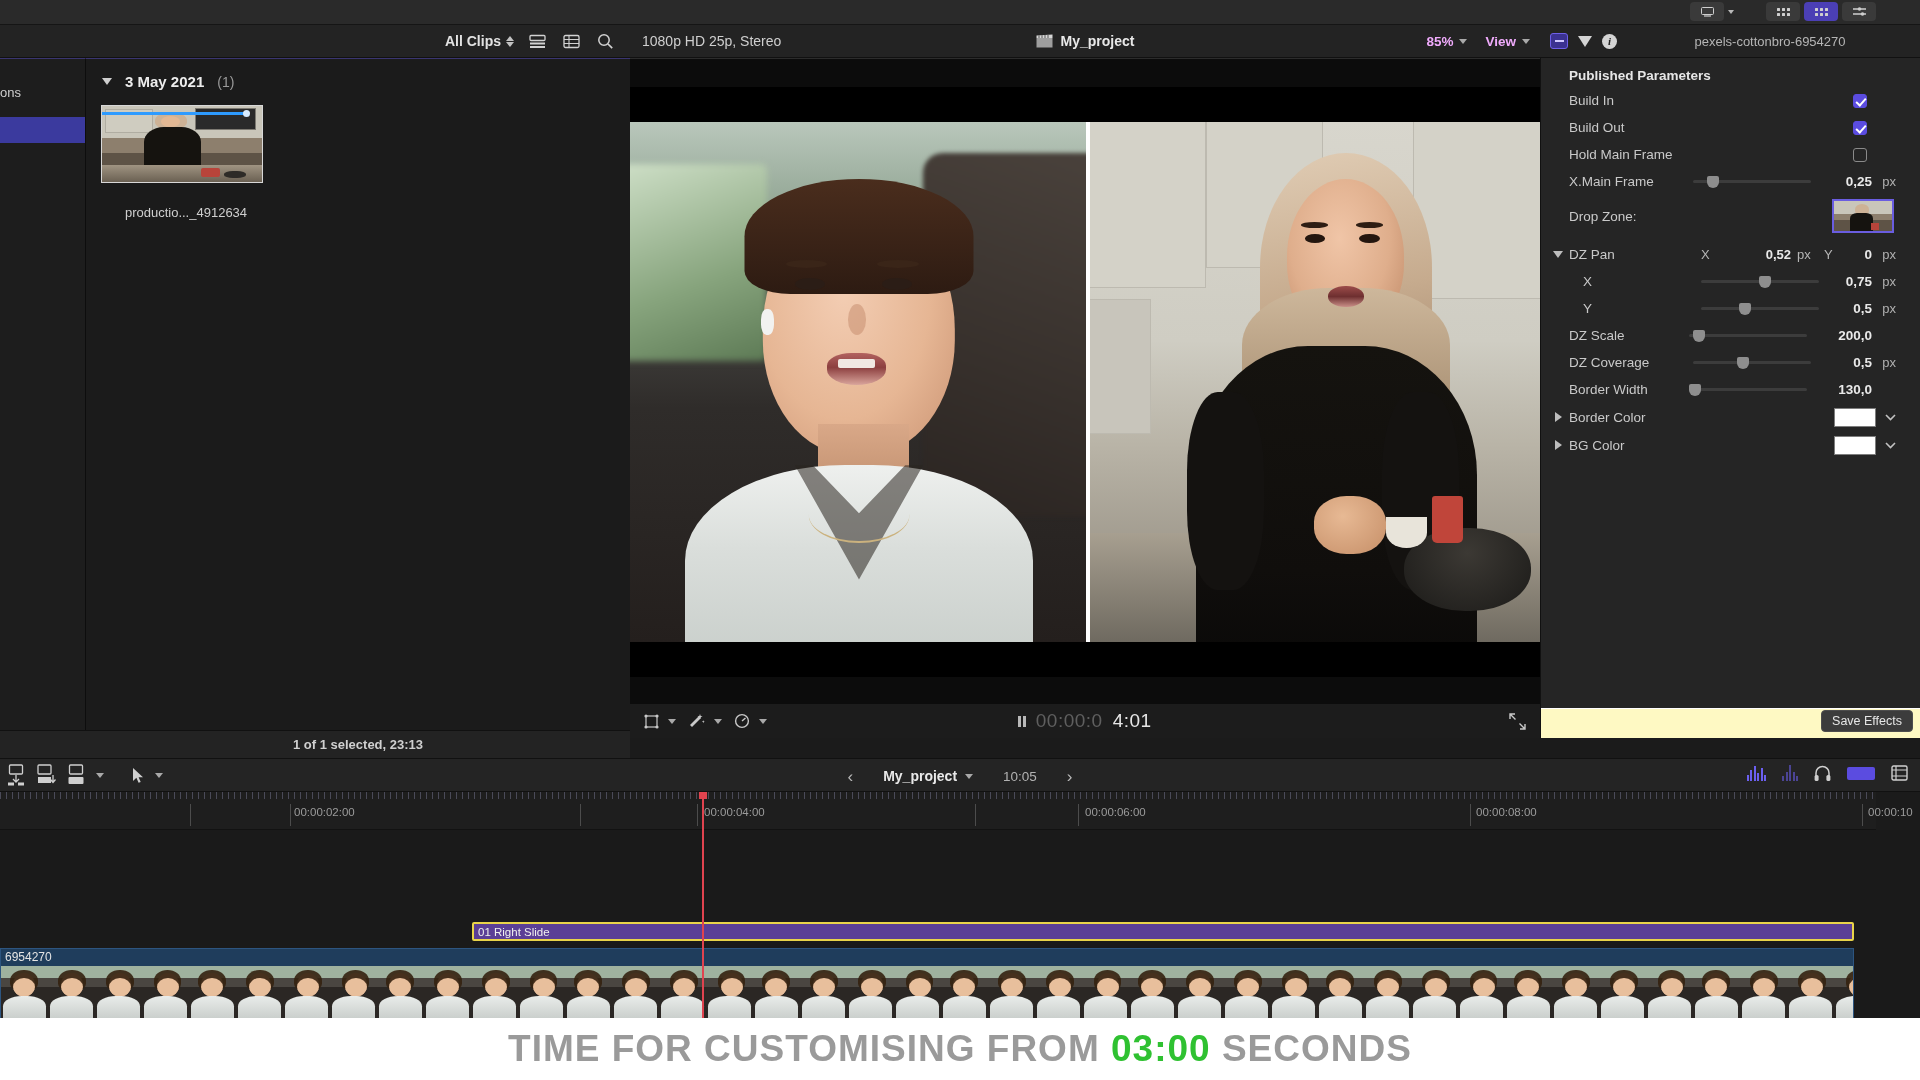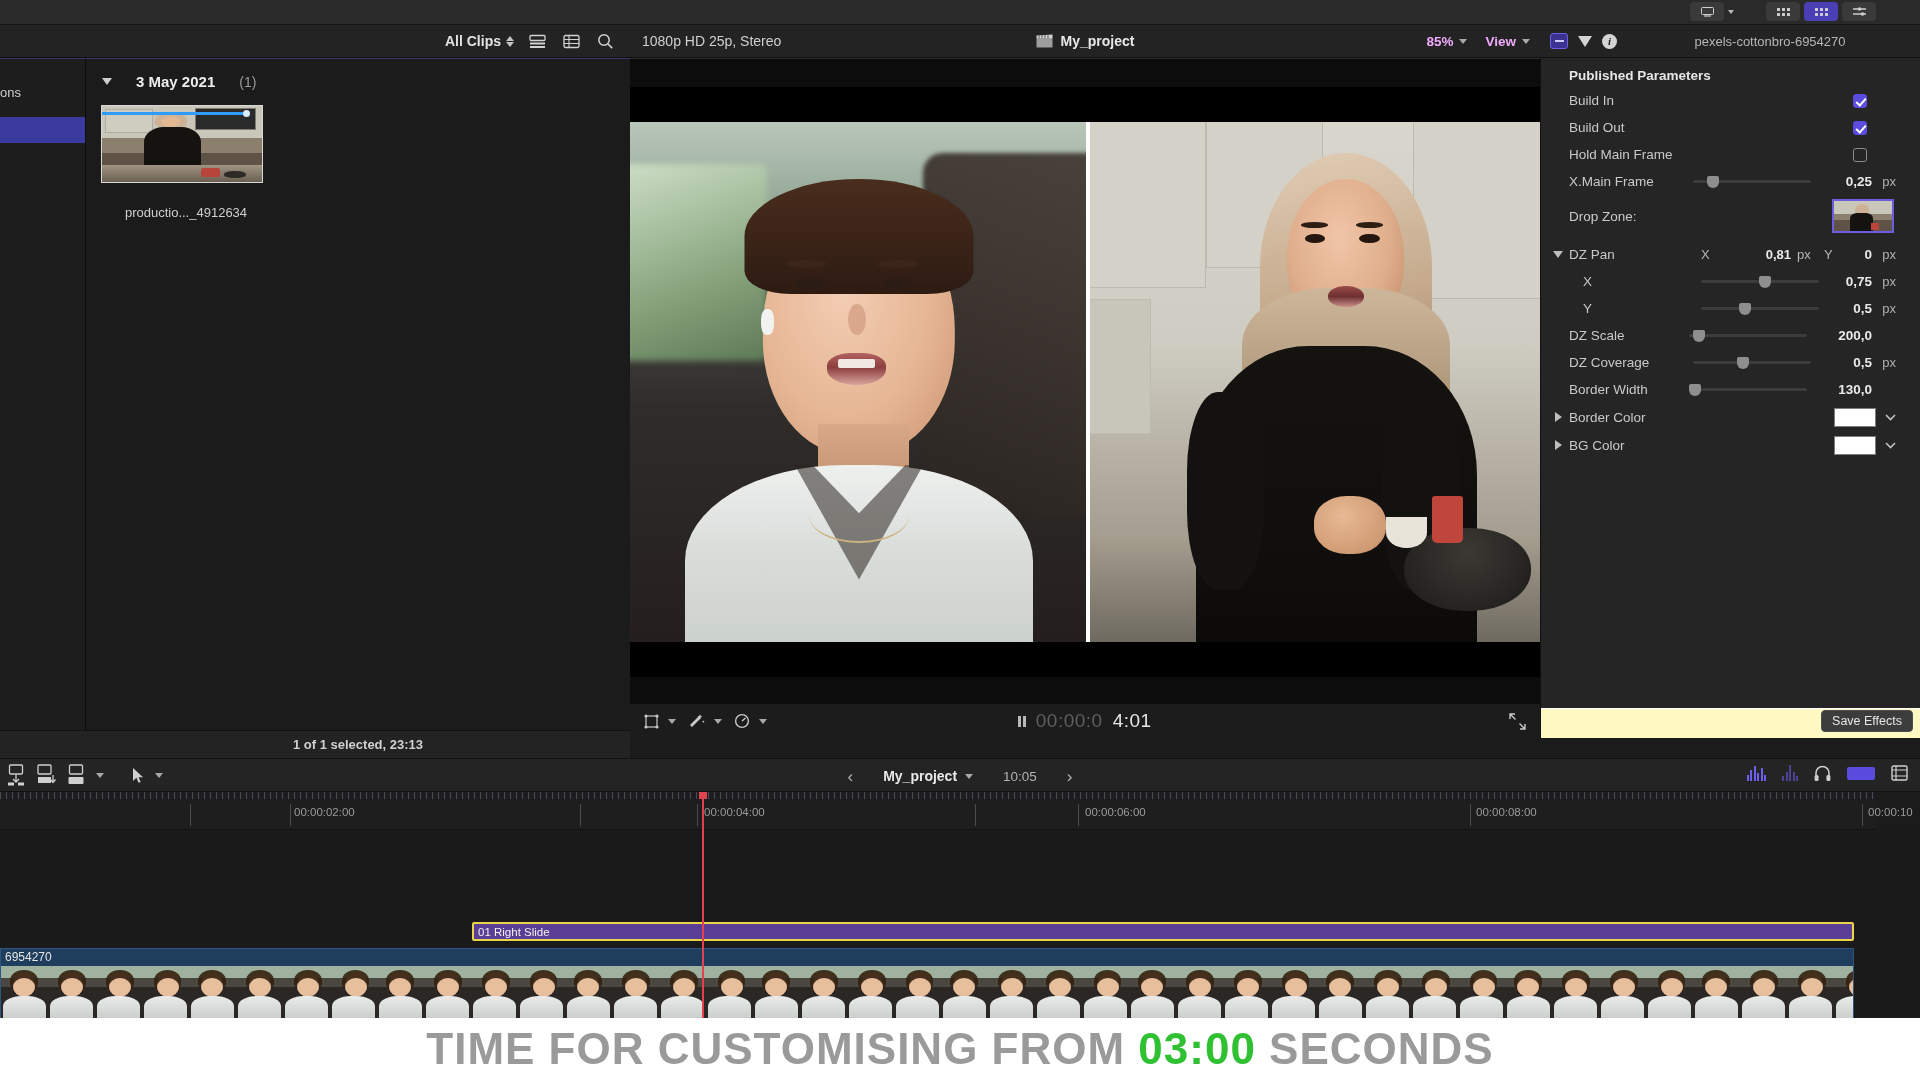--- a/index.html
+++ b/index.html
@@ -98,21 +98,21 @@
   }
   .sb-item { height:26px; display:flex; align-items:center; padding-left:0px; font-size:13px; color:#cfcfcf; }
   .sb-item.sel { background:#3b3a9e; color:#fff; }
 
   
   .browser {
     position:absolute; left:86px; top:58px; width:544px; height:680px;
     background:#1b1b1b; border-top:1px solid #3a3570;
   }
   .bw-header {
-    display:flex; align-items:center; gap:24px; padding:14px 0 0 16px;
+    display:flex; align-items:center; gap:13px; padding:14px 0 0 16px;
   }
   .disc-tri {
     width:0;height:0;border-left:5px solid transparent;border-right:5px solid transparent;
     border-top:7px solid #cfcfcf;
   }
   .bw-date { font-size:15px; font-weight:700; color:#ededed; }
   .bw-count { font-size:14px; color:#9a9a9a; }
 
   .clip-thumb {
     position:absolute; left:101px; top:105px; width:162px; height:78px;
@@ -389,21 +389,21 @@
   }
 
   
   .caption {
     position:absolute; left:0; bottom:0; width:1920px; height:62px;
     background:#fff; display:flex; align-items:center; justify-content:center;
     gap:0; z-index:30;
   }
   .caption span {
     font-family:"Liberation Sans", sans-serif;
-    font-weight:700; font-size:44px; letter-spacing:1px;
+    font-weight:700; font-size:37px; letter-spacing:1px;
     color:#9a9a9a; white-space:pre;
   }
   .caption span.green { color:#2fc131; }
 
   svg { display:block; }
 </style>
 </head>
 <body>
 
 <div id="app">
@@ -687,21 +687,21 @@
         <span style="position:absolute;left:36%;top:10%;width:24%;height:36%;border-radius:50% 50% 40% 40%;background:#cdb296;display:block;"></span>
         <span style="position:absolute;left:28%;top:40%;width:40%;height:60%;background:#15130f;border-radius:30% 30% 0 0;display:block;"></span>
         <span style="position:absolute;left:64%;bottom:4%;width:14%;height:22%;background:#b8443a;display:block;"></span>
       </span>
     </div>
 
     <div class="ins-row" style="margin-top:4px;">
       <span class="ins-tri-open"></span>
       <span class="lbl">DZ Pan</span>
       <span class="ins-xy" style="left:160px;">X</span>
-      <span class="ins-xy" style="left:190px;width:60px;text-align:right;font-weight:700;color:#e9e9e9;">0,81</span>
+      <span class="ins-xy" style="left:190px;width:60px;text-align:right;font-weight:700;color:#e9e9e9;">0,52</span>
       <span class="ins-xy" style="left:256px;">px</span>
       <span class="ins-xy" style="left:283px;">Y</span>
       <span class="ins-val">0</span>
       <span class="ins-unit">px</span>
     </div>
 
     <div class="ins-row" style="padding-left:42px;">
       <span class="lbl">X</span>
       <span class="ins-slider" style="left:160px;width:118px;"></span>
       <span class="ins-knob" style="left:218px;"></span>

